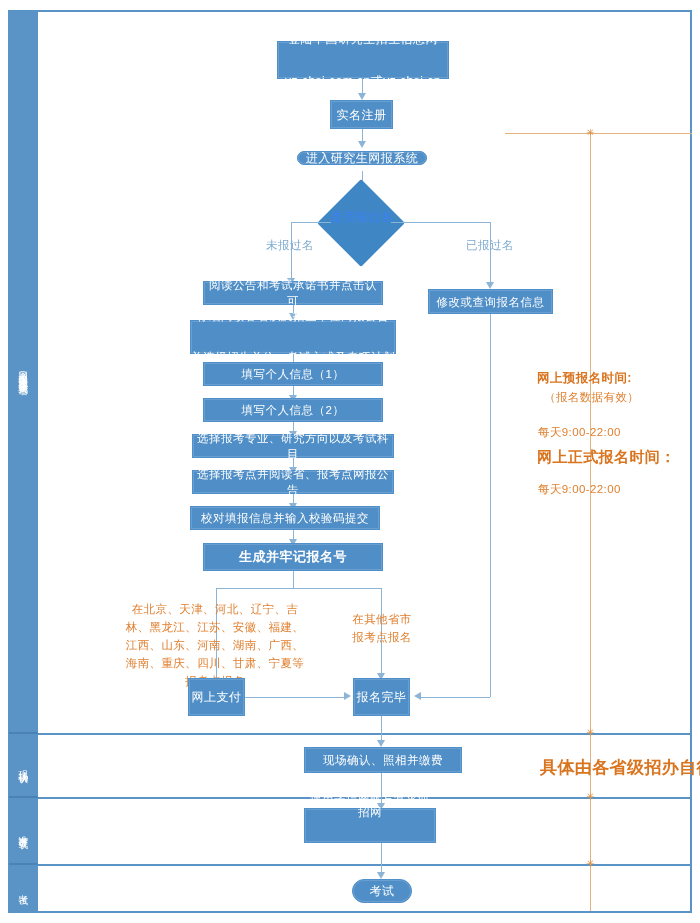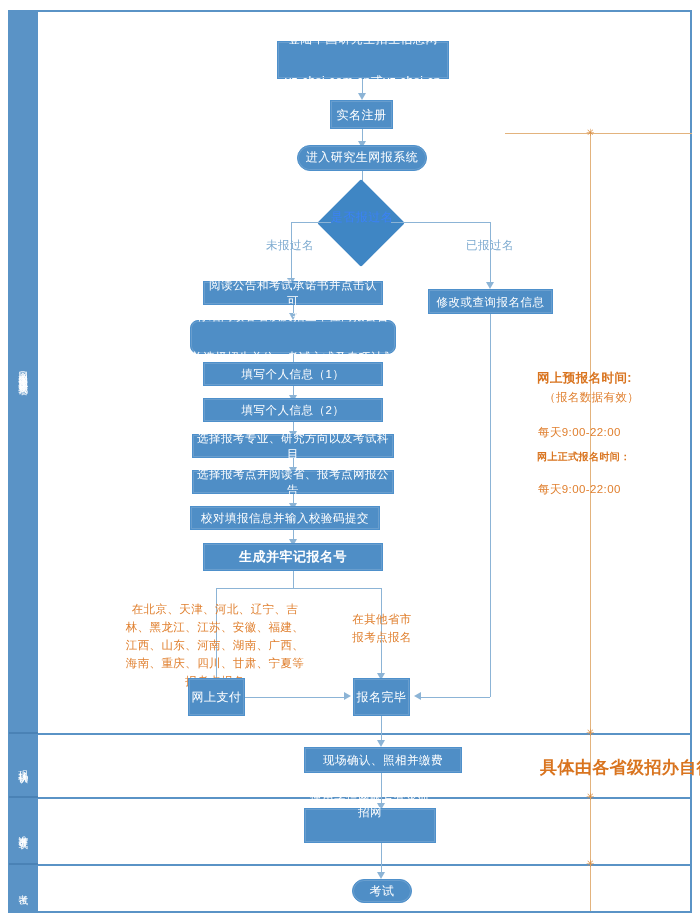--- a/index.html
+++ b/index.html
@@ -176,21 +176,21 @@
   </div>
   <div class="vline" style="left:362px;top:79px;height:16px;"></div>
   <div class="arrow-d" style="left:358px;top:93px;"></div>
 
   <div class="node soft" style="left:330px;top:100px;width:63px;height:29px;">
     <span>实名注册</span>
   </div>
   <div class="vline" style="left:362px;top:129px;height:14px;"></div>
   <div class="arrow-d" style="left:358px;top:141px;"></div>
 
-  <div class="node soft pill" style="left:297px;top:145px;width:130px;height:26px;font-family:Liberation Mono, monospace;">
+  <div class="node soft pill" style="left:297px;top:151px;width:130px;height:14px;">
     <span>进入研究生网报系统</span>
   </div>
   <div class="vline" style="left:362px;top:171px;height:18px;"></div>
   <div class="arrow-d" style="left:358px;top:187px;"></div>
 
   <div class="diamond-shape" style="left:330px;top:192px;width:62px;height:62px;"></div>
   <div class="diamond-label" style="left:312px;top:206px;width:100px;height:22px;">
     <span>是否报过名</span>
   </div>
 
@@ -210,21 +210,21 @@
   <div class="vline" style="left:490px;top:314px;height:383px;"></div>
   <div class="hline" style="left:420px;top:697px;width:70px;"></div>
   <div class="arrow-l" style="left:414px;top:692px;"></div>
 
   <div class="node soft" style="left:203px;top:281px;width:180px;height:24px;font-size:11.5px;">
     <span>阅读公告和考试承诺书并点击认可</span>
   </div>
   <div class="vline" style="left:293px;top:305px;height:10px;"></div>
   <div class="arrow-d" style="left:289px;top:313px;"></div>
 
-  <div class="node soft" style="left:190px;top:320px;width:206px;height:34px;flex-direction:column;font-size:11.5px;line-height:15px;border-radius:8px;">
+  <div class="node soft" style="left:190px;top:320px;width:206px;height:34px;flex-direction:column;font-size:11.5px;line-height:15px;">
     <div>仔细阅读各省以及招生单位网报公告</div>
     <div>并选择招生单位、考试方式及专项计划</div>
   </div>
   <div class="vline" style="left:293px;top:354px;height:10px;"></div>
   <div class="arrow-d" style="left:289px;top:362px;"></div>
 
   <div class="node soft" style="left:203px;top:362px;width:180px;height:24px;font-size:11.5px;">
     <span>填写个人信息（1）</span>
   </div>
   <div class="vline" style="left:293px;top:386px;height:11px;"></div>
@@ -296,18 +296,18 @@
   <div class="arrow-d" style="left:377px;top:872px;"></div>
 
   <div class="node soft pill" style="left:352px;top:879px;width:60px;height:24px;font-size:12px;">
     <span>考试</span>
   </div>
 
   <div class="note bold" style="left:537px;top:370px;font-size:12.5px;">网上预报名时间:</div>
   <div class="note" style="left:544px;top:389px;">（报名数据有效）</div>
   <div class="note" style="left:538px;top:424px;">每天9:00-22:00</div>
 
-  <div class="note bold" style="left:537px;top:448px;font-size:10px;">网上正式报名时间：</div>
+  <div class="note bold" style="left:537px;top:448px;font-size:15px;">网上正式报名时间：</div>
   <div class="note" style="left:538px;top:481px;">每天9:00-22:00</div>
 
   <div class="note bold" style="left:540px;top:759px;font-size:17px;white-space:nowrap;">具体由各省级招办自行确定公布</div>
 
 </div>
 
 </body></html>

